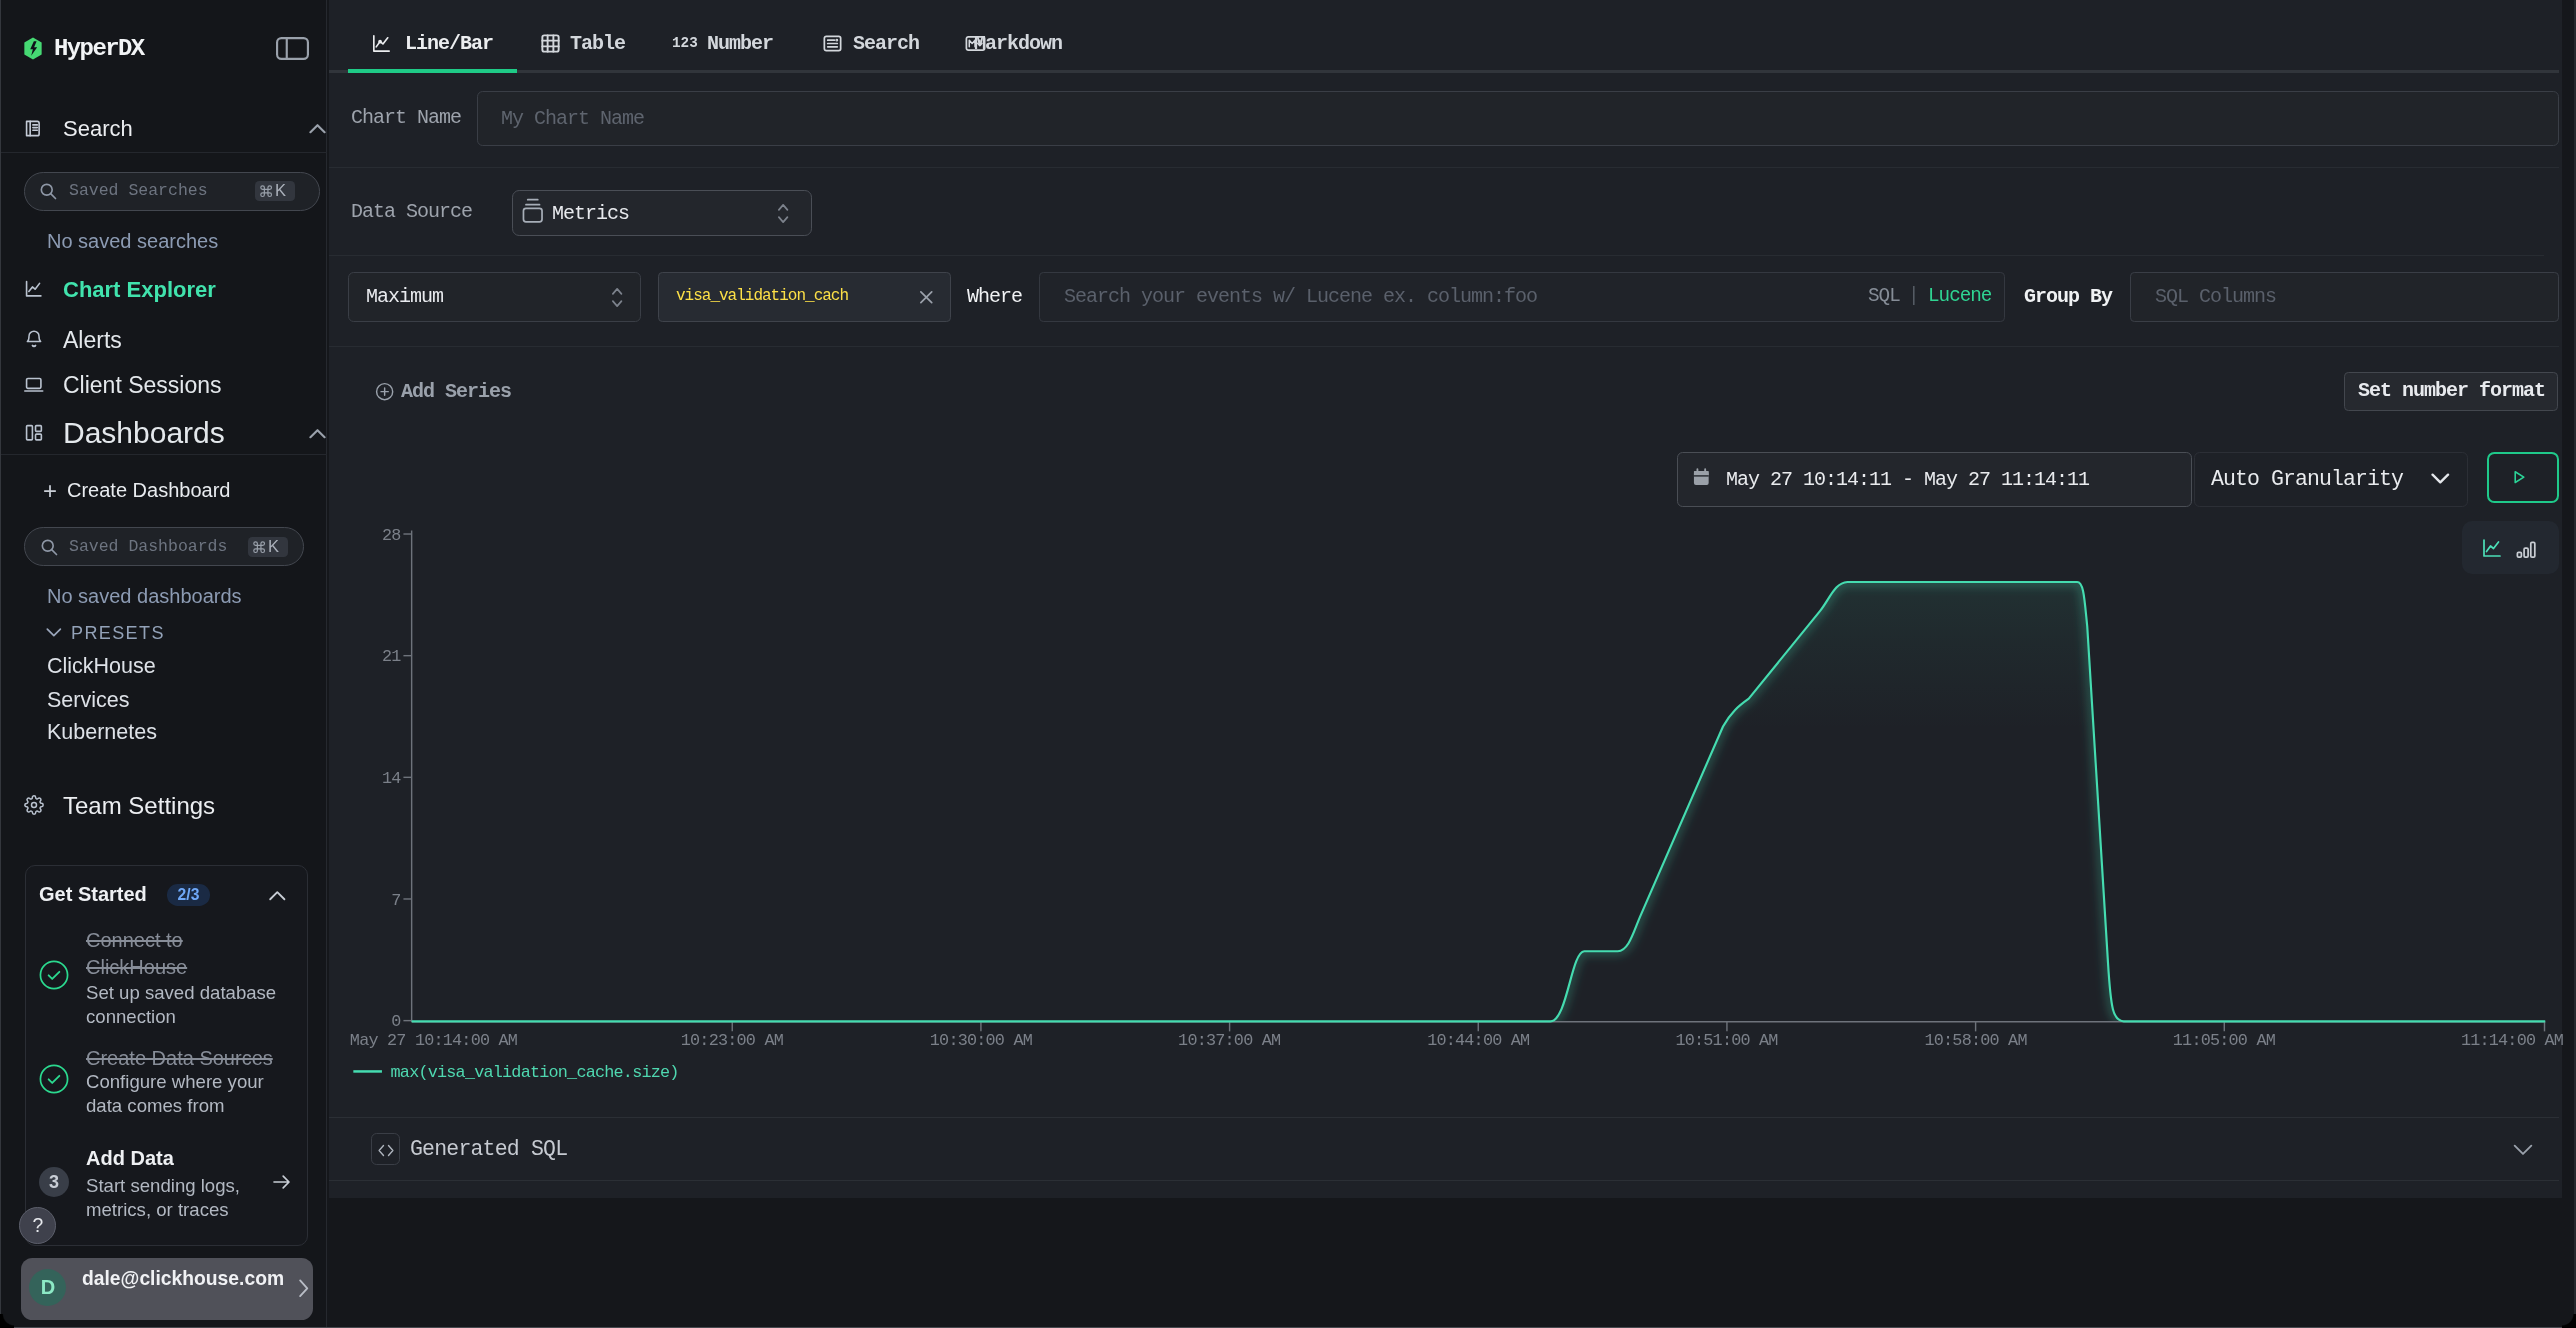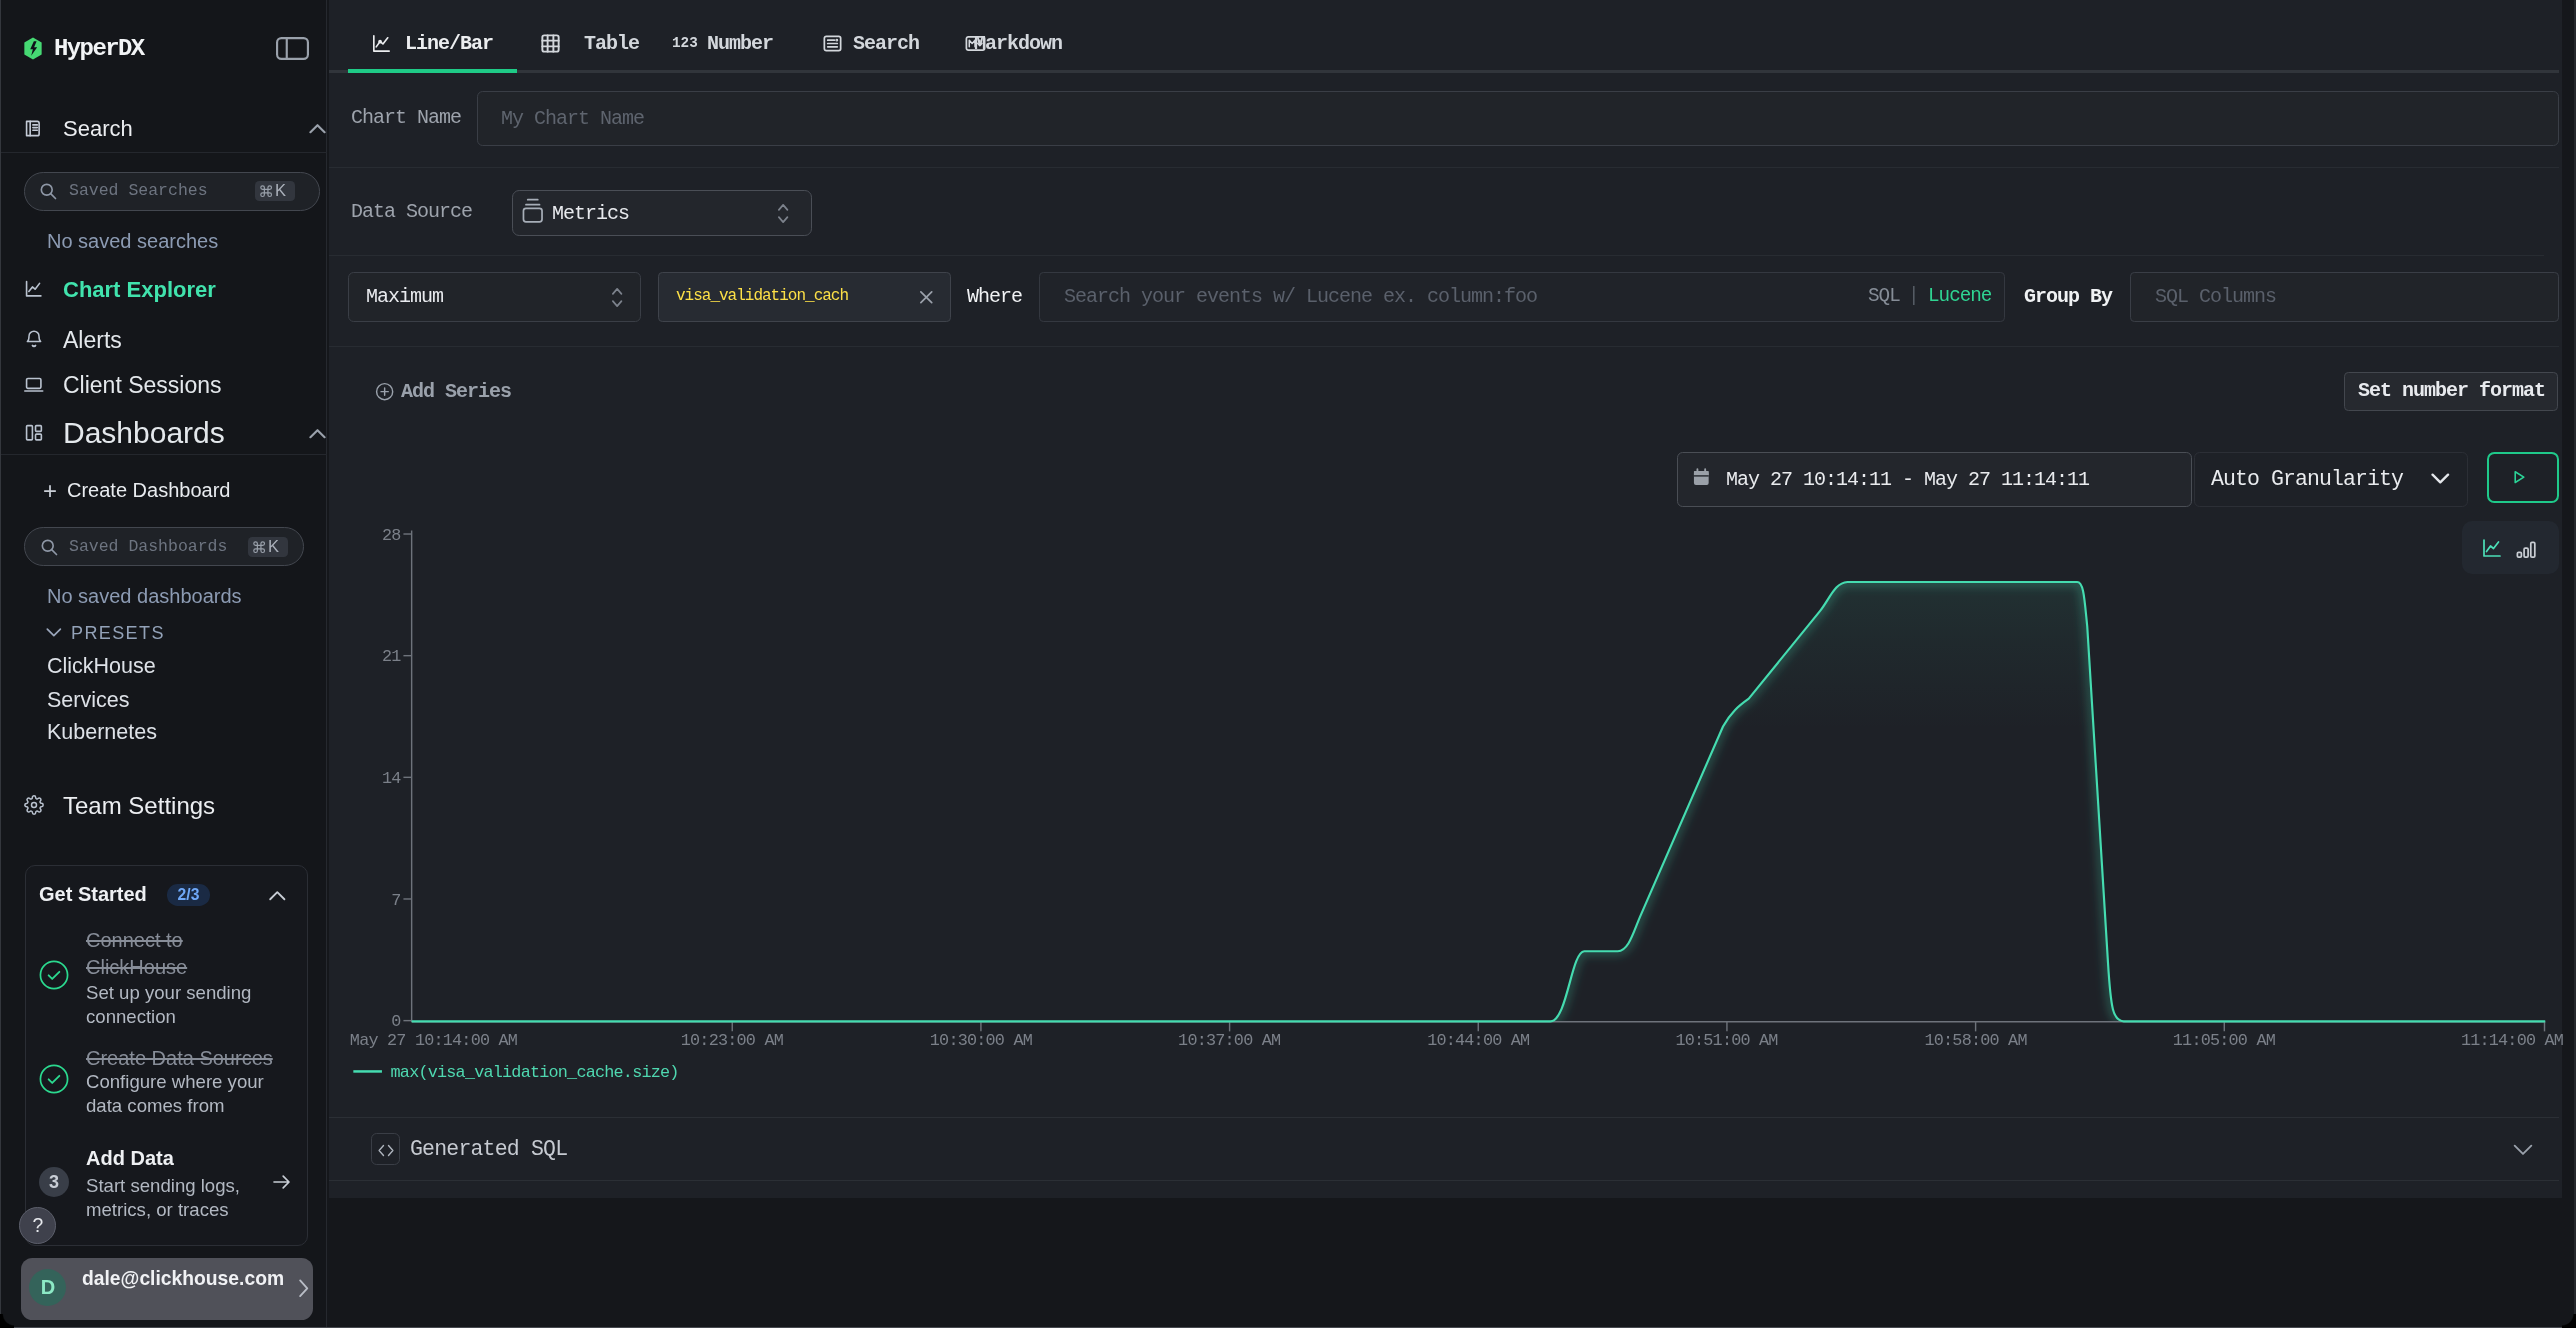--- a/index.html
+++ b/index.html
@@ -113,21 +113,21 @@
 <div class="abs" style="left:39px;top:884px;height:21.5px;line-height:21.5px;font-size:20px;font-weight:bold;color:#eef0f3;">Get Started</div>
 <div class="abs" style="left:167px;top:884px;width:43px;height:21.5px;line-height:21.5px;background:#1a2a44;border-radius:10.7px;text-align:center;font-size:15.7px;font-weight:bold;color:#6fa8f7;">2/3</div>
 <svg class="abs" style="left:268px;top:890px;" width="18.6" height="11.4" viewBox="0 0 24 16" fill="none" stroke="#c8cdd5" stroke-width="2.6" stroke-linecap="round" stroke-linejoin="round">
     <path d="M2 13 L12 3 L22 13"></path>
   </svg>
 <svg class="abs" style="left:39px;top:960px;" width="30" height="30" viewBox="0 0 42 42" fill="none">
     <circle cx="21" cy="21" r="19" stroke="#2bd98f" stroke-width="2.4"></circle>
     <path d="M13.5 21.5l5 5 10-10" stroke="#2bd98f" stroke-width="2.6" stroke-linecap="round" stroke-linejoin="round"></path>
   </svg>
 <div class="abs" style="left:86px;top:927px;width:143px;font-size:20px;line-height:26.5px;color:#878d98;text-decoration:line-through;">Connect to ClickHouse</div>
-<div class="abs" style="left:86px;top:981px;width:193px;font-size:18.6px;line-height:23.6px;color:#b2b8c2;">Set up your sending connection</div>
+<div class="abs" style="left:86px;top:981px;width:193px;font-size:18.6px;line-height:23.6px;color:#b2b8c2;">Set up saved database connection</div>
 <svg class="abs" style="left:39px;top:1064px;" width="30" height="30" viewBox="0 0 42 42" fill="none">
     <circle cx="21" cy="21" r="19" stroke="#2bd98f" stroke-width="2.4"></circle>
     <path d="M13.5 21.5l5 5 10-10" stroke="#2bd98f" stroke-width="2.6" stroke-linecap="round" stroke-linejoin="round"></path>
   </svg>
 <div class="abs" style="left:86px;top:1045px;width:229px;font-size:20px;line-height:26.5px;color:#878d98;text-decoration:line-through;">Create Data Sources</div>
 <div class="abs" style="left:86px;top:1070px;width:197px;font-size:18.6px;line-height:23.6px;color:#b2b8c2;">Configure where your data comes from</div>
 <div class="abs" style="left:39px;top:1167px;width:30px;height:30px;border-radius:50%;background:#393e48;text-align:center;line-height:30px;font-size:18px;font-weight:bold;color:#c8cdd5;">3</div>
 <div class="abs" style="left:86px;top:1148px;height:21.5px;line-height:21.5px;font-size:20px;font-weight:bold;color:#eef0f3;">Add Data</div>
 <div class="abs" style="left:86px;top:1174px;width:172px;font-size:18.6px;line-height:23.6px;color:#b2b8c2;">Start sending logs, metrics, or traces</div>
 <svg class="abs" style="left:270px;top:1172px;" width="23" height="20" viewBox="0 0 24 24" fill="none" stroke="#c8cdd5" stroke-width="2" stroke-linecap="round" stroke-linejoin="round">
@@ -150,21 +150,21 @@
 <svg class="abs" style="left:370px;top:31.5px;" width="23" height="23" viewBox="0 0 24 24" fill="none" stroke="#eceef0" stroke-width="1.7" stroke-linecap="round" stroke-linejoin="round">
     <path d="M4 4v16h16"></path>
     <path d="M6.5 15.5l4-5.5 3 2.5 5-6.5"></path>
     <circle cx="10.5" cy="10" r="1.1" fill="#eceef0"></circle>
   </svg>
 <div class="abs mono" style="left:405px;top:31.5px;height:23px;line-height:23px;font-size:20px;letter-spacing:-1px;font-weight:bold;color:#eceef0;">Line/Bar</div>
 <svg class="abs" style="left:539px;top:31.5px;" width="23" height="23" viewBox="0 0 24 24" fill="none" stroke="#d3d7dc" stroke-width="2" stroke-linecap="round" stroke-linejoin="round">
     <rect x="3.5" y="3.5" width="17" height="17" rx="2"></rect>
     <path d="M3.5 9h17M3.5 15h17M9 3.5v17M15 3.5v17"></path>
   </svg>
-<div class="abs mono" style="left:570px;top:31.5px;height:23px;line-height:23px;font-size:20px;letter-spacing:-1px;font-weight:bold;color:#d3d7dc;margin-left:14px;">Table</div>
+<div class="abs mono" style="left:570px;top:31.5px;height:23px;line-height:23px;font-size:20px;letter-spacing:-1px;font-weight:bold;color:#d3d7dc;">Table</div>
 <div class="abs mono" style="left:672px;top:36px;height:15.7px;line-height:15.7px;font-size:14.3px;font-weight:bold;color:#d3d7dc;">123</div>
 <div class="abs mono" style="left:707px;top:31.5px;height:23px;line-height:23px;font-size:20px;letter-spacing:-1px;font-weight:bold;color:#d3d7dc;">Number</div>
 <svg class="abs" style="left:821px;top:31.5px;" width="23" height="23" viewBox="0 0 24 24" fill="none" stroke="#d3d7dc" stroke-width="1.8" stroke-linecap="round" stroke-linejoin="round">
     <rect x="3.5" y="4.5" width="17" height="15" rx="2"></rect>
     <path d="M7 8.5h7M7 12h10M7 15.5h10"></path>
     <circle cx="16.5" cy="8.5" r="0.6" fill="#d3d7dc"></circle>
   </svg>
 <div class="abs mono" style="left:853px;top:31.5px;height:23px;line-height:23px;font-size:20px;letter-spacing:-1px;font-weight:bold;color:#d3d7dc;">Search</div>
 <svg class="abs" style="left:964px;top:31.5px;" width="23" height="23" viewBox="0 0 24 24" fill="none" stroke="#d3d7dc" stroke-width="1.8" stroke-linecap="round" stroke-linejoin="round">
     <rect x="2.5" y="5" width="19" height="14" rx="2"></rect>

